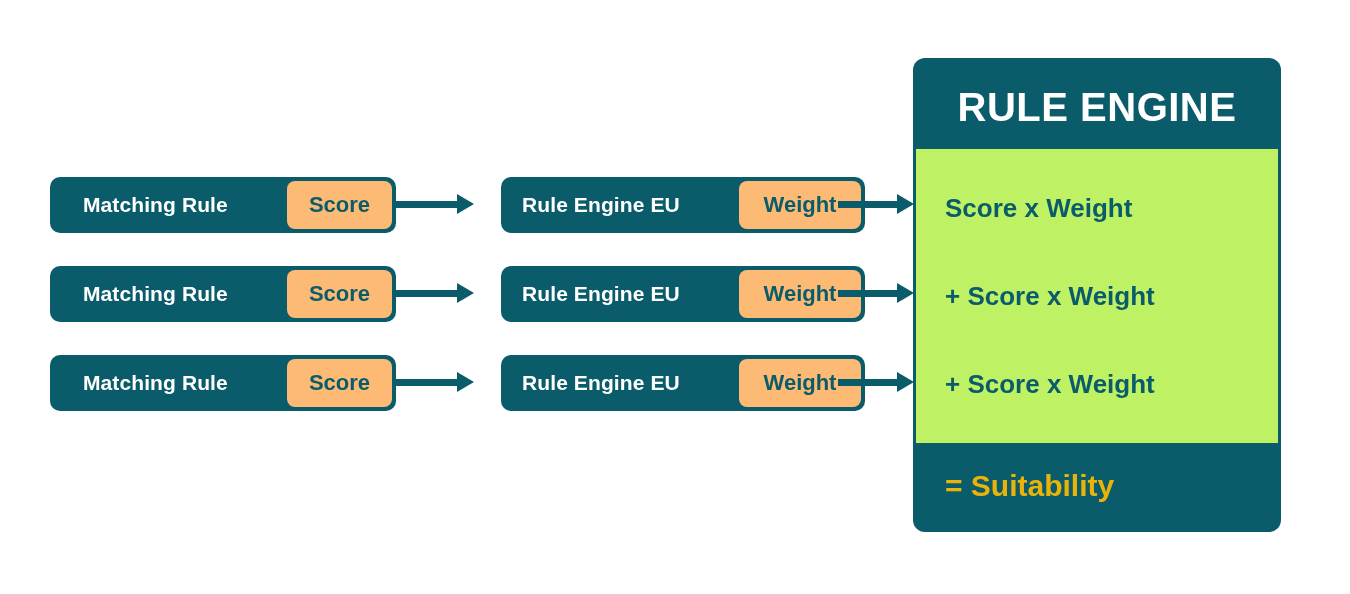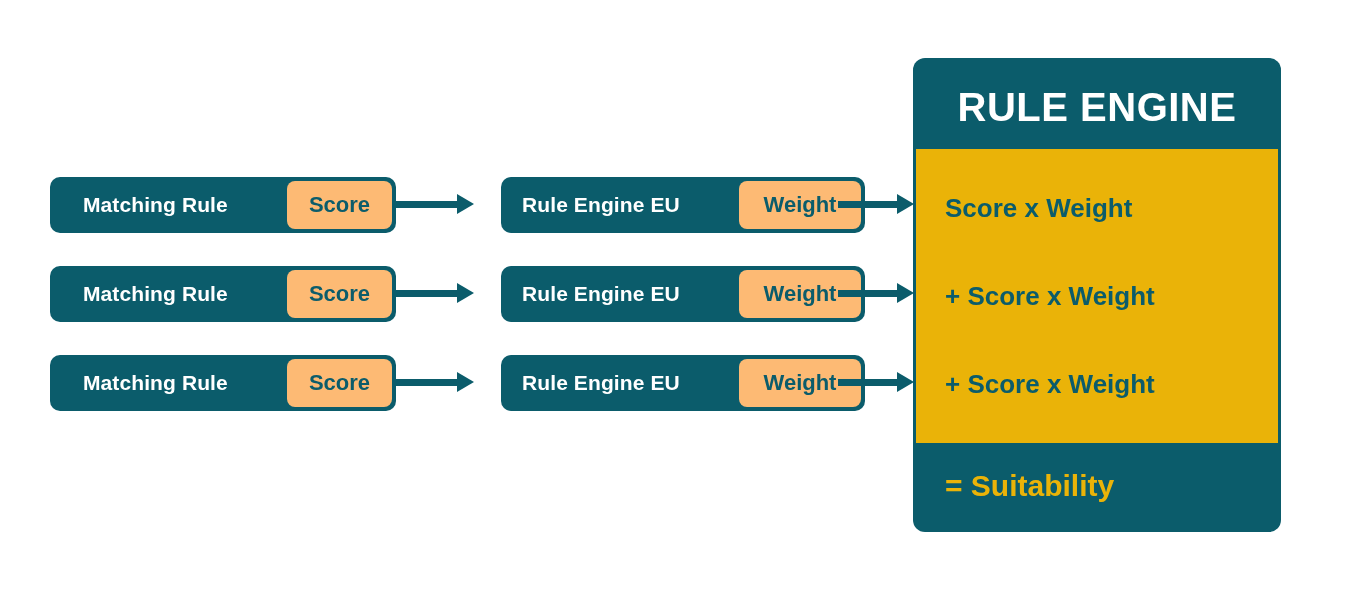--- a/index.html
+++ b/index.html
@@ -61,21 +61,21 @@
     background:#0b5c6b;border-radius:12px;box-sizing:border-box;
     padding:3px;display:flex;flex-direction:column;
   }
   #engine-title{
     color:#ffffff;font-weight:bold;font-size:40px;letter-spacing:.5px;
     text-align:center;line-height:1;
     height:88px;display:flex;align-items:center;justify-content:center;
     padding-top:4px;box-sizing:border-box;
   }
   #engine-formula{
-    background:#eab308;flex:0 0 294px;
+    background:#bef264;flex:0 0 294px;
     display:flex;flex-direction:column;justify-content:center;
     padding:0 0 0 29px;box-sizing:border-box;
   }
   .formula-line{
     color:#0b5c6b;font-weight:bold;font-size:26px;white-space:nowrap;
     height:88px;display:flex;align-items:center;
   }
   #engine-result{
     flex:1;display:flex;align-items:center;padding-left:29px;
     color:#eab308;font-weight:bold;font-size:30px;white-space:nowrap;

